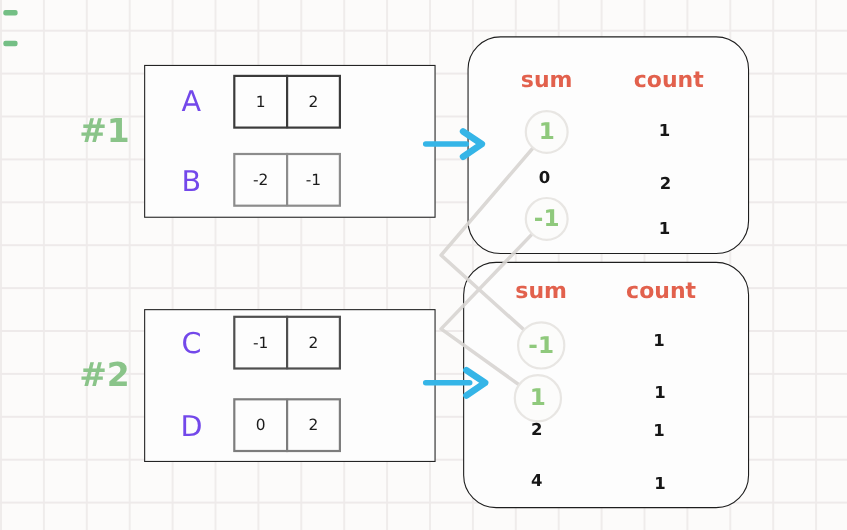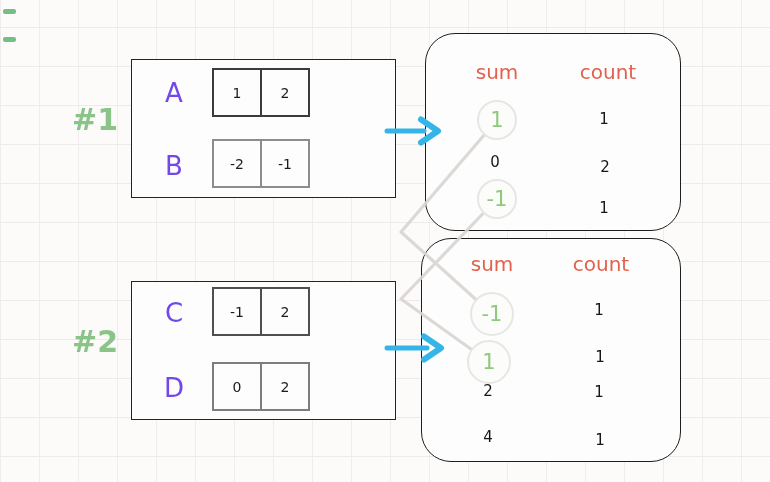--- a/index.html
+++ b/index.html
@@ -44,21 +44,21 @@
 
   .result-box{
     background:#fdfdfd;border:1.6px solid #1e1e1e;border-radius:30px;
     box-sizing:border-box;z-index:1;
   }
   .col-header{font-size:20px;color:#e2614d;z-index:6;}
   .rv{font-size:15px;color:#161616;z-index:6;}
   .rv.green{font-size:21px;color:#8fc97c;}
 
   svg.overlay{position:absolute;left:0;top:0;z-index:5;pointer-events:none;}
-  .txt{z-index:6;}
+  .txt{z-index:6;font-weight:bold;}
 </style>
 </head>
 <body>
 
 <div class="canvas">
 
   <div class="abs stray" style="left:3px;top:9px;"></div>
   <div class="abs stray" style="left:3px;top:37px;"></div>
 
   <div class="abs ct group-tag" style="left:95px;top:120px;">#1</div>

